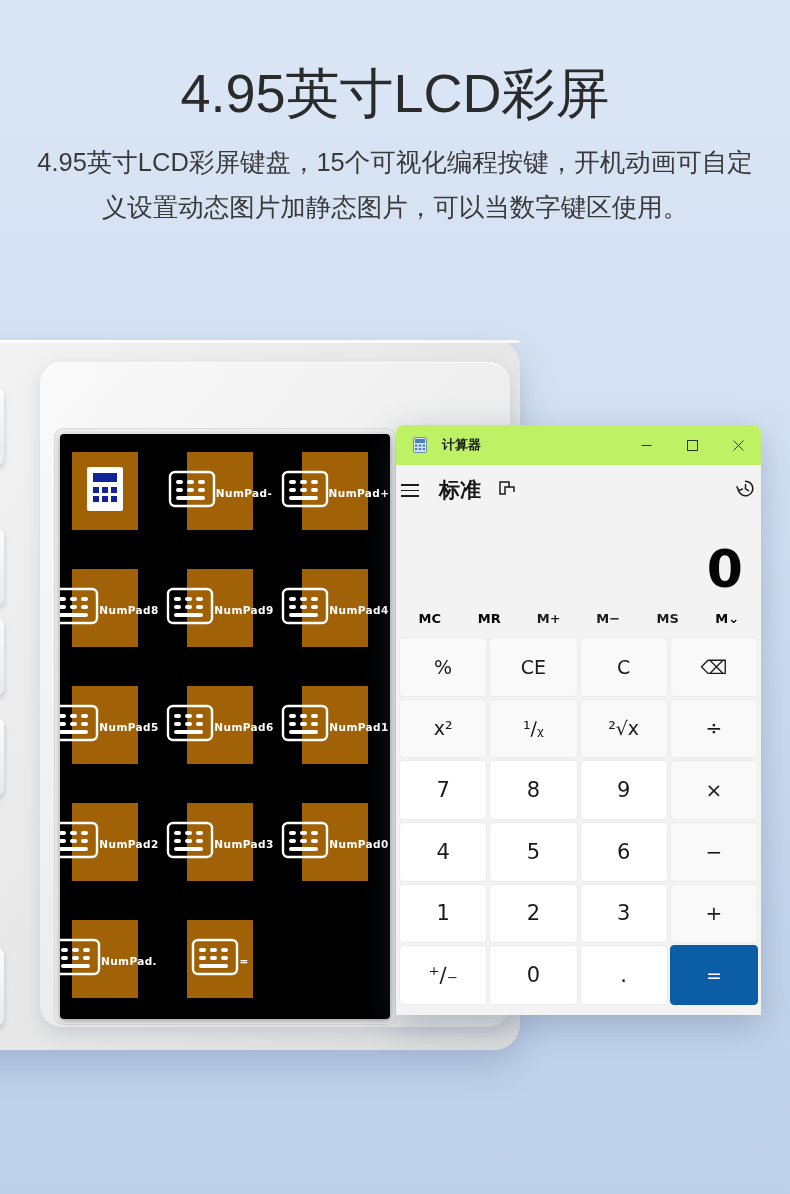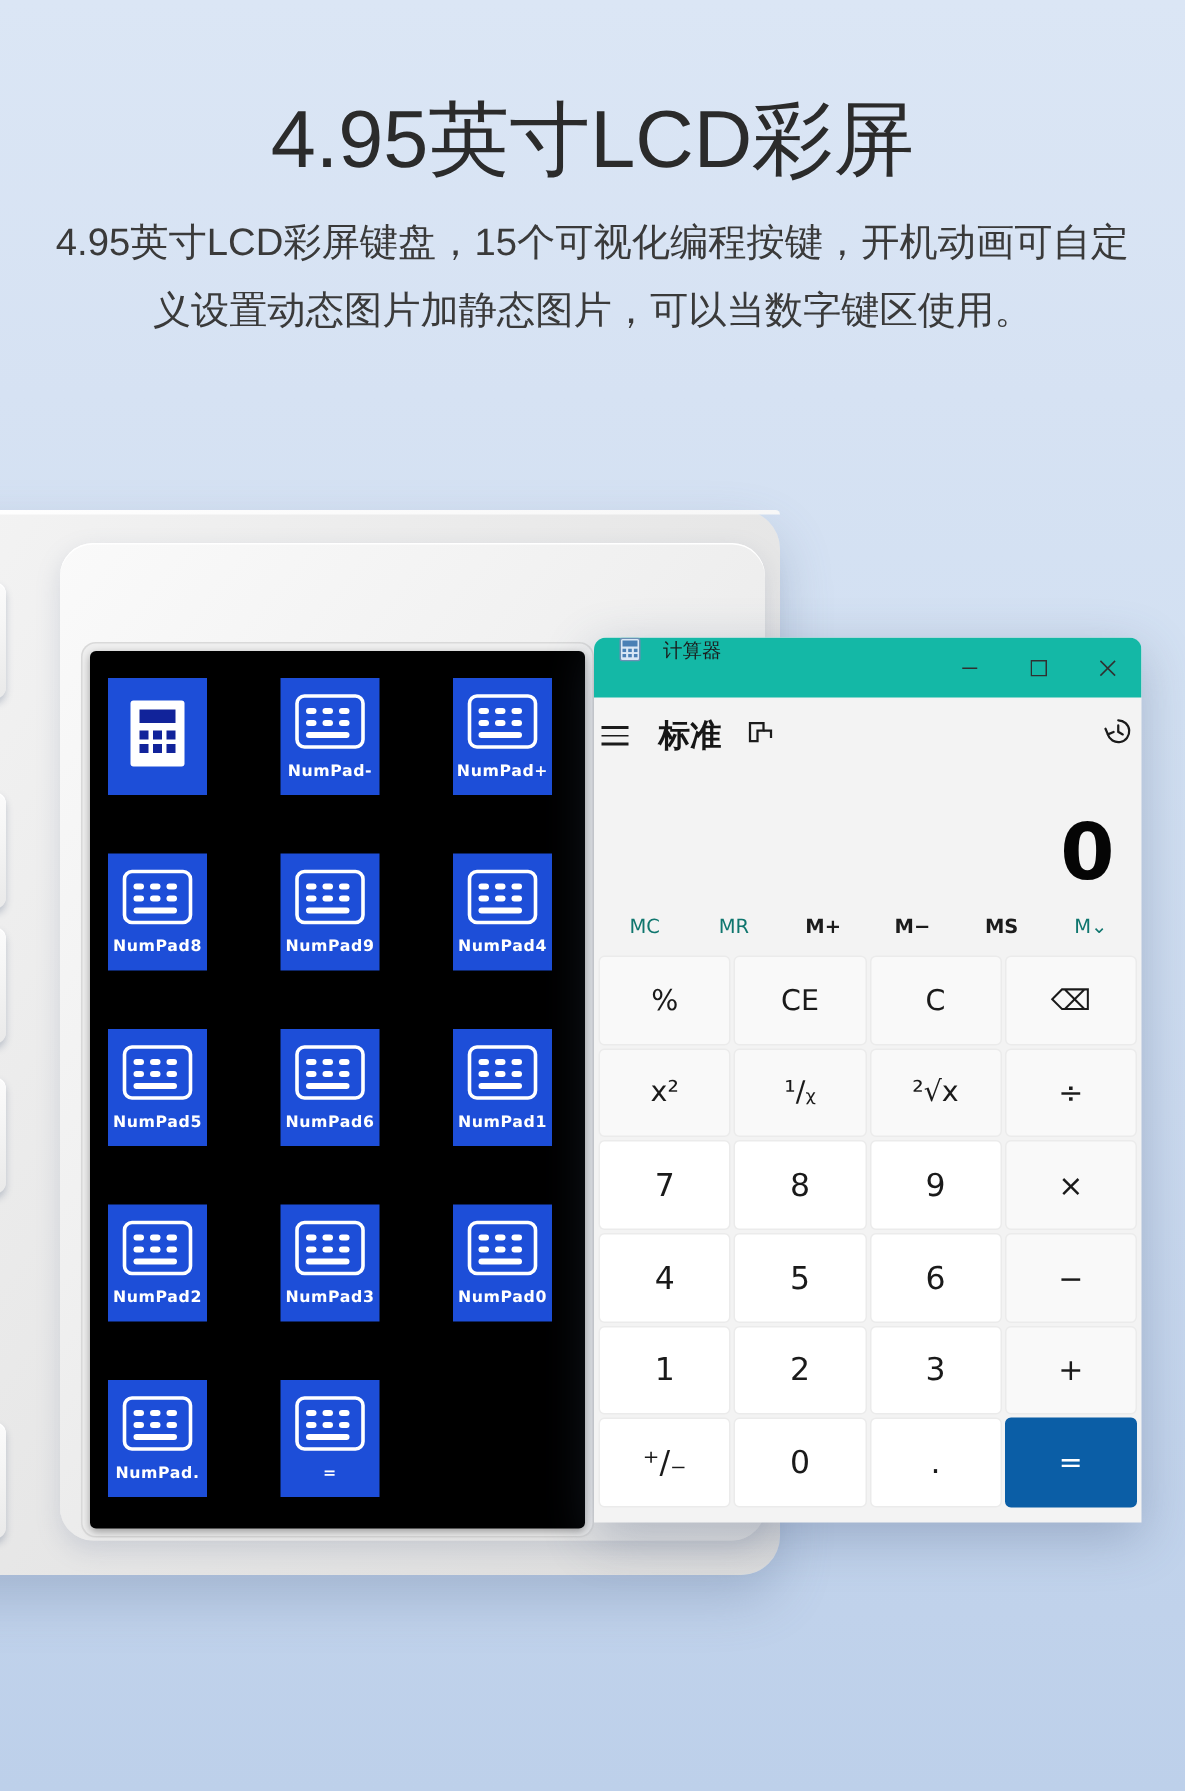--- a/index.html
+++ b/index.html
@@ -107,23 +107,23 @@
     top: 18px;
     display: grid;
     grid-template-columns: repeat(3, 78px);
     grid-template-rows: repeat(5, 99px);
     column-gap: 37px;
     row-gap: 18px;
   }
   .tile {
     width: 66px;
     height: 78px;
-    background: #1d4ed8;
+    background: #a16207;
     display: flex;
-    flex-direction: column;
+    flex-direction: row;
     align-items: center;
     justify-content: center;
   }
   .tile-icon { display:block; }
   .tile-label {
     color: #ffffff;
     font-size: 10.5px;
     font-weight: bold;
     letter-spacing: 0.4px;
     margin-top: 3px;
@@ -150,21 +150,23 @@
     height: 590px;
     background: #f3f3f3;
     border-radius: 8px 8px 0 0;
     box-shadow: 0 10px 34px rgba(70,90,125,0.32);
     overflow: hidden;
     font-family: "Liberation Sans", "DejaVu Sans", sans-serif;
   }
   .titlebar {
     height: 40px;
     display: flex;
-    background: #14b8a6;
+    align-items: center;
+    background: #bef264;
+    font-weight: bold;
   }
   .app-icon { margin-left: 16px; width: 16px; height: 16px; display:block; }
   .app-title {
     margin-left: 14px;
     font-size: 13px;
     color: #1b1b1b;
     font-family: "DejaVu Sans", sans-serif;
   }
   .win-btns { margin-left: auto; display: flex; height: 40px; }
   .win-btn {
@@ -219,21 +221,21 @@
     align-items: center;
     padding: 0 4px;
   }
   .mem-btn {
     text-align: center;
     font-size: 13px;
     color: #1c1c1c;
     font-weight: bold;
     font-family: "DejaVu Sans", sans-serif;
   }
-  .mem-btn.disabled { color: #0f766e; font-weight: normal; }
+  .mem-btn.disabled { color: #000000; font-weight: bold; }
 
   .keypad {
     display: grid;
     grid-template-columns: repeat(4, 1fr);
     grid-template-rows: repeat(6, 1fr);
     gap: 2px;
     padding: 2px 3px 4px;
     height: 374px;
   }
   .key {

